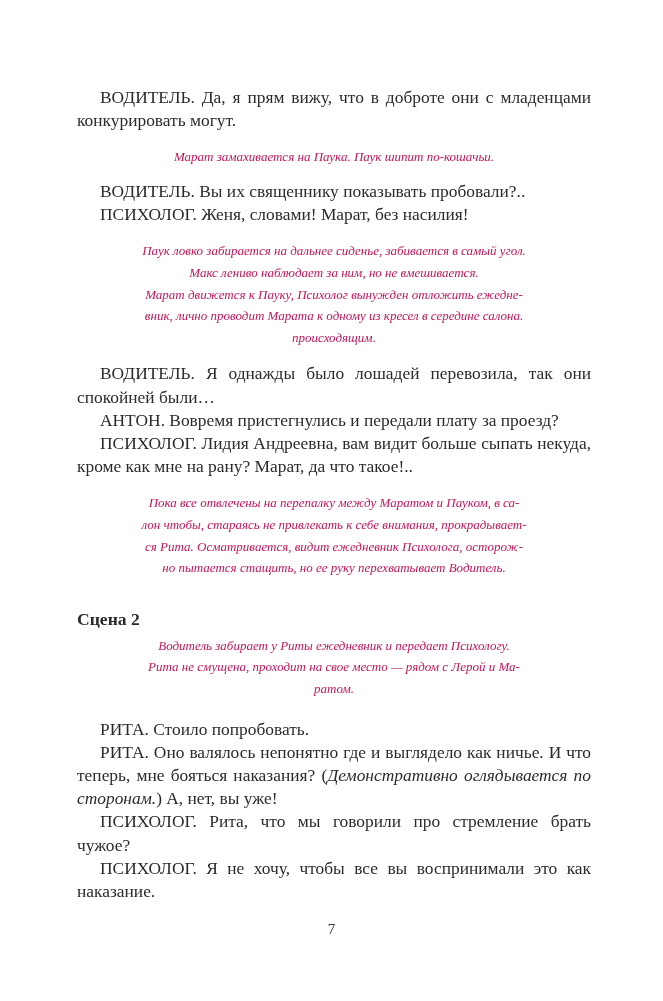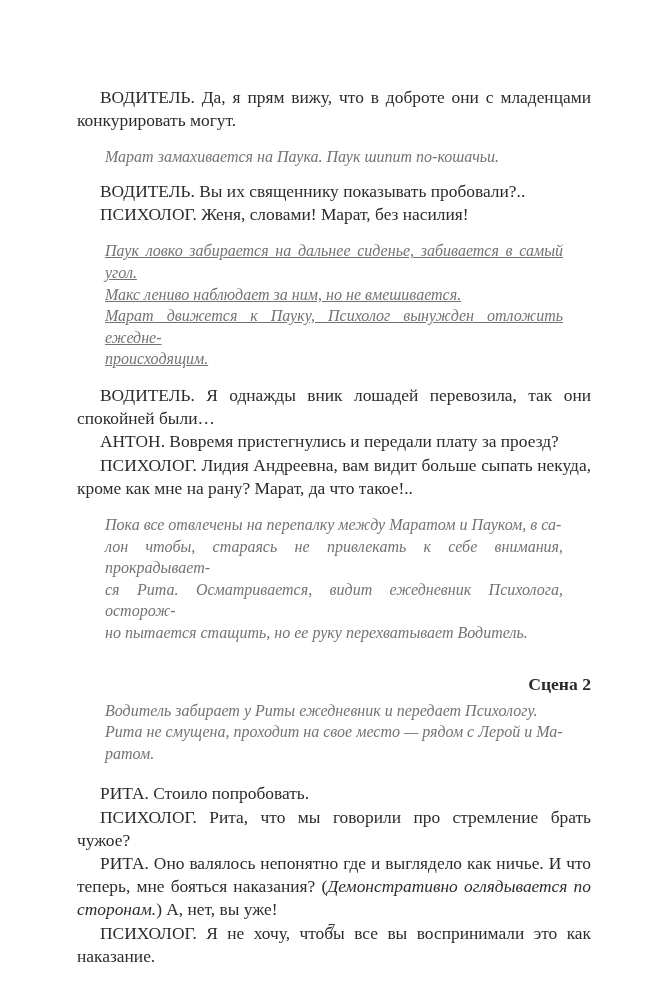--- a/index.html
+++ b/index.html
@@ -6,29 +6,29 @@
     body { width: 663px; height: 1001px; position: relative; overflow: hidden; }
     .page {
       position: absolute; left: 77px; top: 86px; width: 514px;
       font-family: "Liberation Serif", "DejaVu Serif", serif;
       color: #2b2b2b; font-size: 17.4px; line-height: 23.2px;
       text-align: justify;
     }
     .p { margin: 0; text-indent: 23px; }
     .p.last-line-left { text-align-last: left; }
     .stage {
-      font-style: italic; font-size: 16px; line-height: 21.6px;
-      margin: 0 28px; color: #737373;
+      font-style: italic; text-align: center; font-size: 13px; line-height: 21.6px;
+      margin: 0 28px; color: #be185d;
     }
     .stage.s1 { margin-top: 14px; margin-bottom: 12px; }
-    .stage.s2 { margin-top: 14px; margin-bottom: 14px; text-decoration: underline; }
+    .stage.s2 { margin-top: 14px; margin-bottom: 14px; }
     .stage.s3 { margin-top: 14px; margin-bottom: 13px; font-style: italic; }
     .stage.s4 { margin-top: 4px; margin-bottom: 18px; }
     .scene {
-      text-align: right; font-weight: bold; font-size: 17.6px; margin-top: 28px; margin-bottom: 0;
+      text-align: left; font-weight: bold; font-size: 17.6px; margin-top: 28px; margin-bottom: 0;
       line-height: 24px;
     }
     .it { font-style: italic; }
     .pagenum {
       position: absolute; left: 0; width: 663px; top: 921px; text-align: center;
       font-family: "Liberation Serif", "DejaVu Serif", serif; font-size: 15px; color: #333;
     }
   </style>
 </head>
 <body>
@@ -38,42 +38,43 @@
 
   <p class="stage s1">Марат замахивается на Паука. Паук шипит по-кошачьи.</p>
 
   <p class="p last-line-left">ВОДИТЕЛЬ. Вы их священнику показывать пробовали?..</p>
   <p class="p last-line-left">ПСИХОЛОГ. Женя, словами! Марат, без насилия!</p>
 
   <div class="stage s2">
     <div>Паук ловко забирается на дальнее сиденье, забивается в самый угол.</div>
     <div>Макс лениво наблюдает за ним, но не вмешивается.</div>
     <div>Марат движется к Пауку, Психолог вынужден отложить ежедне-</div>
+    <div>вник, лично проводит Марата к одному из кресел в середине салона.</div>
     <div>происходящим.</div>
   </div>
 
-  <p class="p last-line-left">ВОДИТЕЛЬ. Я однажды вник лошадей перевозила, так они спокойней были…</p>
+  <p class="p last-line-left">ВОДИТЕЛЬ. Я однажды было лошадей перевозила, так они спокойней были…</p>
   <p class="p last-line-left">АНТОН. Вовремя пристегнулись и передали плату за проезд?</p>
   <p class="p last-line-left">ПСИХОЛОГ. Лидия Андреевна, вам видит больше сыпать некуда, кроме как мне на рану? Марат, да что такое!..</p>
 
   <div class="stage s3">
     <div>Пока все отвлечены на перепалку между Маратом и Пауком, в са-</div>
     <div>лон чтобы, стараясь не привлекать к себе внимания, прокрадывает-</div>
     <div>ся Рита. Осматривается, видит ежедневник Психолога, осторож-</div>
     <div>но пытается стащить, но ее руку перехватывает Водитель.</div>
   </div>
 
 
   <h2 class="scene">Сцена 2</h2>
 
   <div class="stage s4">
     <div>Водитель забирает у Риты ежедневник и передает Психологу.</div>
     <div>Рита не смущена, проходит на свое место — рядом с Лерой и Ма-</div>
     <div>ратом.</div>
   </div>
 
   <p class="p last-line-left">РИТА. Стоило попробовать.</p>
+  <p class="p last-line-left"><span>РИТА. Оно валялось непонятно где и выглядело как ничье. И что теперь, мне бояться наказания? (</span><span class="it">Демонстративно оглядывается по сторонам.</span><span>) А, нет, вы уже!</span></p>
   <p class="p last-line-left">ПСИХОЛОГ. Рита, что мы говорили про стремление брать чужое?</p>
-  <p class="p last-line-left"><span>РИТА. Оно валялось непонятно где и выглядело как ничье. И что теперь, мне бояться наказания? (</span><span class="it">Демонстративно оглядывается по сторонам.</span><span>) А, нет, вы уже!</span></p>
   <p class="p last-line-left">ПСИХОЛОГ. Я не хочу, чтобы все вы воспринимали это как наказание.</p>
 </div>
 
 <div class="pagenum">7</div>
 
 </body></html>

